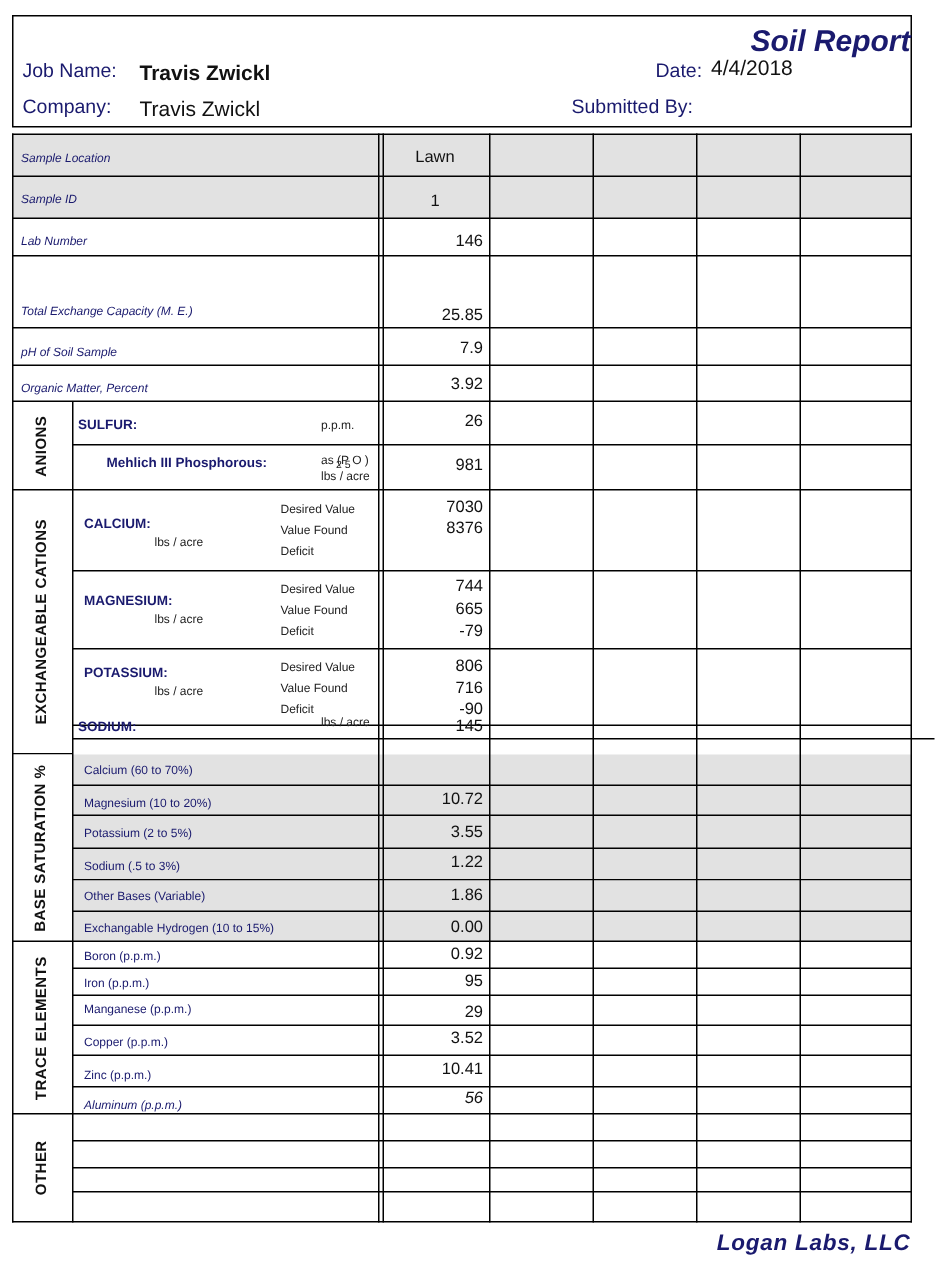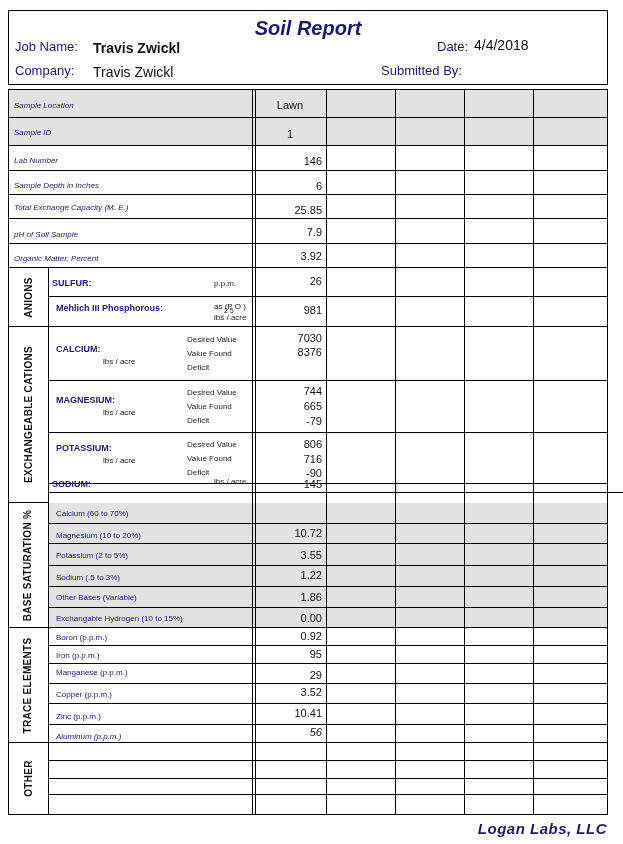--- a/index.html
+++ b/index.html
@@ -1,21 +1,21 @@
 <!DOCTYPE html>
 <html><head>
 <meta charset="utf-8">
 <style>
   html, body { margin: 0; padding: 0; background: #ffffff; }
   body { width: 623px; height: 844px; position: relative; overflow: hidden;
          font-family: "Liberation Sans", sans-serif; color: #000; }
   .abs { position: absolute; }
   .header-box { position: absolute; left: 8px; top: 10px; width: 600px; height: 75px;
                 border: 1px solid #000; box-sizing: border-box; }
-  .title { position: absolute; left: 0; width: 100%; top: 6px; text-align: center;
+  .title { position: absolute; left: 0; width: 100%; top: 6px; text-align: right;
            font-size: 20px; font-weight: bold; font-style: italic; color: #1a1a6e; }
   .hlabel { position: absolute; font-size: 13px; color: #1a1a6e; }
   .hvalue { position: absolute; font-size: 14px; color: #111; }
   .hvalue.bold { font-weight: bold; }
 
   .grid { position: absolute; left: 8px; top: 89px; width: 600px; height: 726px; }
   .row { position: absolute; left: 0; width: 600px; border-bottom: 1px solid #000; box-sizing: border-box; }
   .row.shade { background: #e2e2e2; }
   .vline { position: absolute; top: 0; width: 1px; background: #000; }
   .dbl { position: absolute; top: 0; width: 4px; border-left: 1px solid #000; border-right: 1px solid #000; box-sizing: border-box; }
@@ -55,24 +55,20 @@
     <div class="valc" style="left:247px;top:9px;">Lawn</div>
   </div>
   <div class="row shade" style="top:29px;height:28px;">
     <div class="lbl" style="left:6px;top:10px;">Sample ID</div>
     <div class="valc" style="left:247px;top:10px;">1</div>
   </div>
   <div class="row" style="top:57px;height:25px;">
     <div class="lbl" style="left:6px;top:10px;">Lab Number</div>
     <div class="val" style="left:244px;top:9px;">146</div>
   </div>
-  <div class="row" style="top:82px;height:24px;">
-    <div class="lbl" style="left:6px;top:10px;">Sample Depth in Inches</div>
-    <div class="val" style="left:244px;top:9px;">6</div>
-  </div>
   <div class="row" style="top:106px;height:24px;">
     <div class="lbl" style="left:6px;top:8px;">Total Exchange Capacity (M. E.)</div>
     <div class="val" style="left:244px;top:9px;">25.85</div>
   </div>
   <div class="row" style="top:130px;height:25px;">
     <div class="lbl" style="left:6px;top:11px;">pH of Soil Sample</div>
     <div class="val" style="left:244px;top:7px;">7.9</div>
   </div>
   <div class="row" style="top:155px;height:24px;">
     <div class="lbl" style="left:6px;top:10px;">Organic Matter, Percent</div>
@@ -81,21 +77,21 @@
 
   <div class="group" style="top:179px;height:59px;border-bottom:1px solid #000;box-sizing:border-box;">
     <span>ANIONS</span>
   </div>
   <div class="row" style="top:179px;height:29px;left:40px;width:560px;">
     <div class="elem" style="left:4px;top:10px;">SULFUR:</div>
     <div class="unit" style="left:139px;top:11px;">p.p.m.</div>
     <div class="val" style="left:204px;top:7px;">26</div>
   </div>
   <div class="row" style="top:208px;height:30px;left:40px;width:560px;">
-    <div class="elem" style="left:8px;top:6px;text-align:center;">Mehlich III Phosphorous:</div>
+    <div class="elem" style="left:23px;top:6px;text-align:center;">Mehlich III Phosphorous:</div>
     <div class="unit" style="left:139px;top:5px;">as (P  O  )</div>
     <div class="unit" style="left:149px;top:10px;font-size:7px;">2   5</div>
     <div class="unit" style="left:139px;top:16px;">lbs / acre</div>
     <div class="val" style="left:204px;top:7px;">981</div>
   </div>
 
   <div class="group" style="top:238px;height:176px;border-bottom:1px solid #000;box-sizing:border-box;">
     <span>EXCHANGEABLE CATIONS</span>
   </div>
   <div class="row" style="top:238px;height:54px;left:40px;width:560px;">

